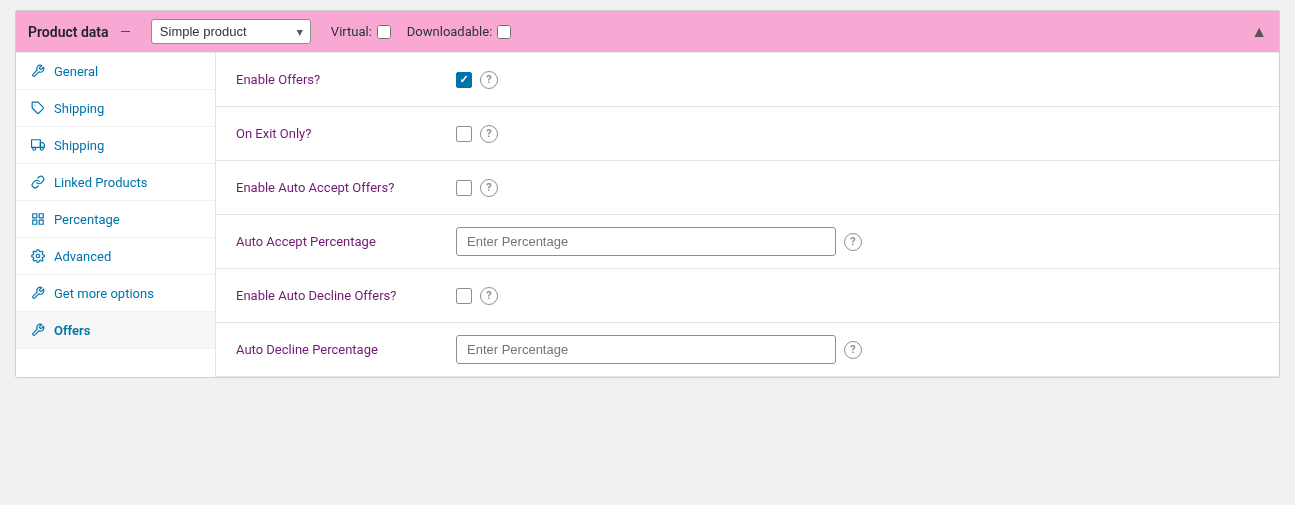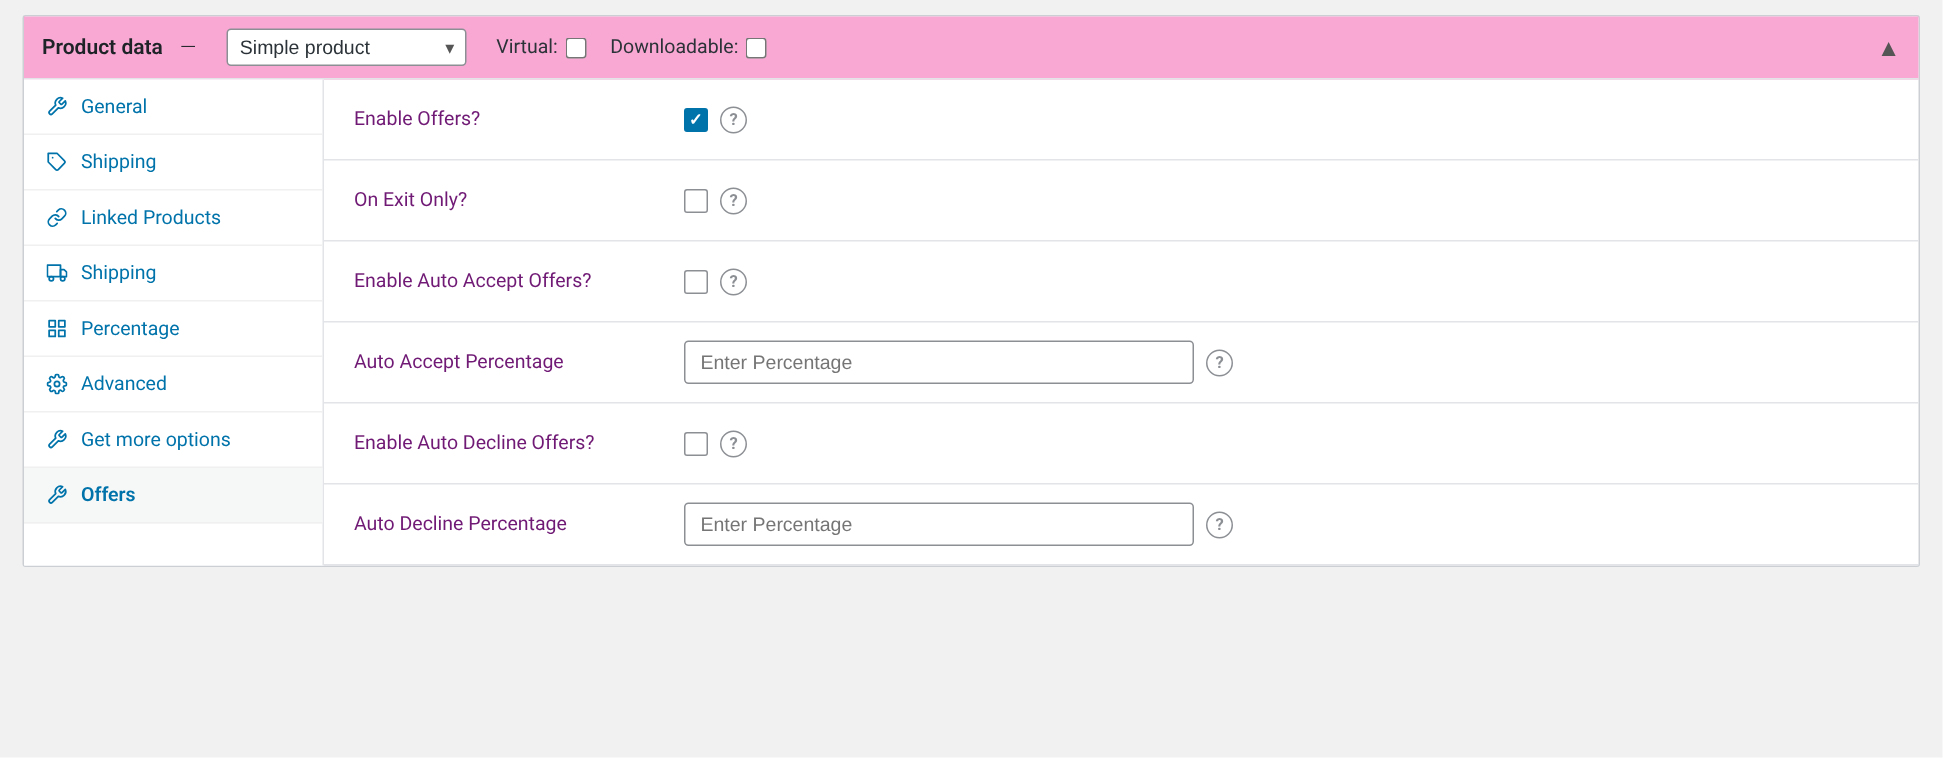--- a/index.html
+++ b/index.html
@@ -143,21 +143,21 @@
       align-items: center;
       gap: 8px;
       flex: 1;
     }
     .form-control input[type="text"] {
       border: 1px solid #8c8f94;
       border-radius: 3px;
       padding: 6px 10px;
       font-size: 13px;
       color: #999;
-      width: 340px;
+      width: 380px;
       outline: none;
     }
     .help-icon {
       display: inline-flex;
       align-items: center;
       justify-content: center;
       width: 18px;
       height: 18px;
       border-radius: 50%;
       border: 1.5px solid #8c8f94;
@@ -243,40 +243,40 @@
           <svg width="14" height="14" viewBox="0 0 24 24" fill="none" stroke="#0073aa" stroke-width="2" stroke-linecap="round" stroke-linejoin="round">
               <path d="M20.59 13.41l-7.17 7.17a2 2 0 0 1-2.83 0L2 12V2h10l8.59 8.59a2 2 0 0 1 0 2.82z"></path>
               <line x1="7" y1="7" x2="7.01" y2="7"></line>
             </svg>
         </span>
         <span>Shipping</span>
       </a>
       <a class="sidebar-item">
         <span class="sidebar-icon">
           <svg width="14" height="14" viewBox="0 0 24 24" fill="none" stroke="#0073aa" stroke-width="2" stroke-linecap="round" stroke-linejoin="round">
-              <path d="M10 13a5 5 0 0 0 7.54.54l3-3a5 5 0 0 0-7.07-7.07l-1.72 1.71"></path>
-              <path d="M14 11a5 5 0 0 0-7.54-.54l-3 3a5 5 0 0 0 7.07 7.07l1.71-1.71"></path>
-            </svg>
-        </span>
-        <span>Linked Products</span>
-      </a>
-      <a class="sidebar-item">
-        <span class="sidebar-icon">
-          <svg width="14" height="14" viewBox="0 0 24 24" fill="none" stroke="#0073aa" stroke-width="2" stroke-linecap="round" stroke-linejoin="round">
               <rect x="1" y="3" width="15" height="13"></rect>
               <polygon points="16 8 20 8 23 11 23 16 16 16 16 8"></polygon>
               <circle cx="5.5" cy="18.5" r="2.5"></circle>
               <circle cx="18.5" cy="18.5" r="2.5"></circle>
             </svg>
         </span>
         <span>Shipping</span>
       </a>
       <a class="sidebar-item">
         <span class="sidebar-icon">
           <svg width="14" height="14" viewBox="0 0 24 24" fill="none" stroke="#0073aa" stroke-width="2" stroke-linecap="round" stroke-linejoin="round">
+              <path d="M10 13a5 5 0 0 0 7.54.54l3-3a5 5 0 0 0-7.07-7.07l-1.72 1.71"></path>
+              <path d="M14 11a5 5 0 0 0-7.54-.54l-3 3a5 5 0 0 0 7.07 7.07l1.71-1.71"></path>
+            </svg>
+        </span>
+        <span>Linked Products</span>
+      </a>
+      <a class="sidebar-item">
+        <span class="sidebar-icon">
+          <svg width="14" height="14" viewBox="0 0 24 24" fill="none" stroke="#0073aa" stroke-width="2" stroke-linecap="round" stroke-linejoin="round">
               <rect x="3" y="3" width="7" height="7"></rect>
               <rect x="14" y="3" width="7" height="7"></rect>
               <rect x="3" y="14" width="7" height="7"></rect>
               <rect x="14" y="14" width="7" height="7"></rect>
             </svg>
         </span>
         <span>Percentage</span>
       </a>
       <a class="sidebar-item">
         <span class="sidebar-icon">

